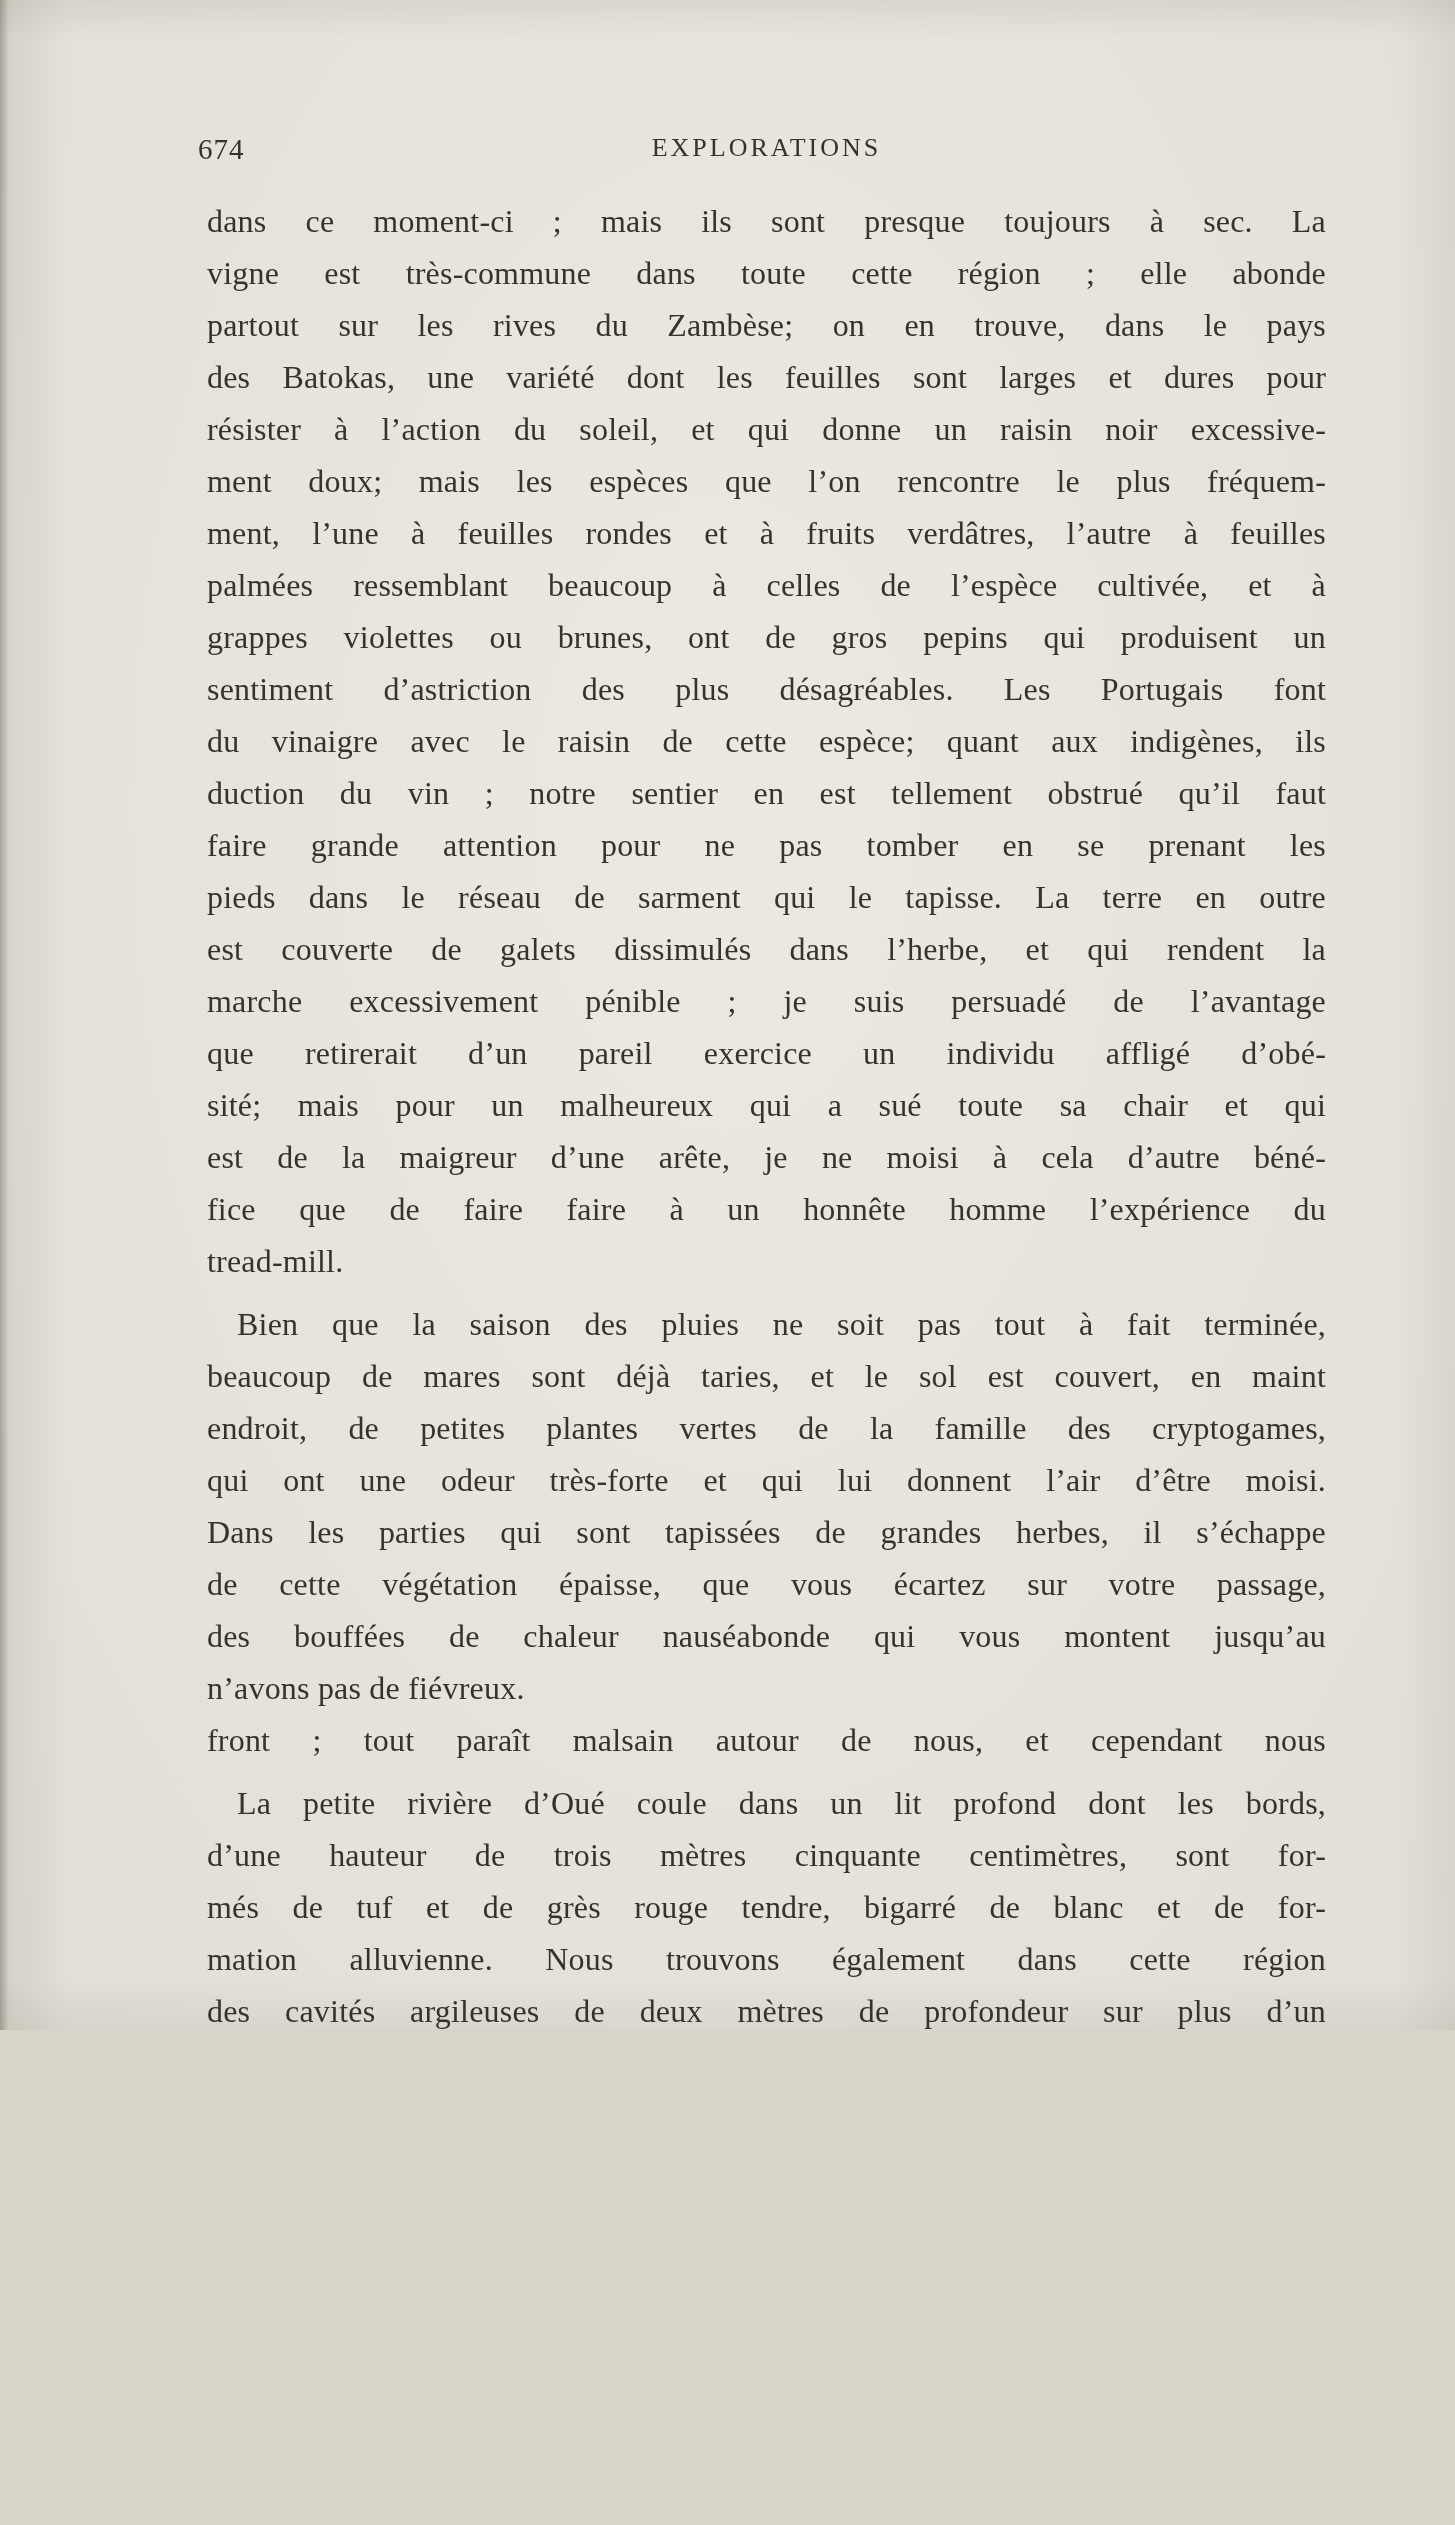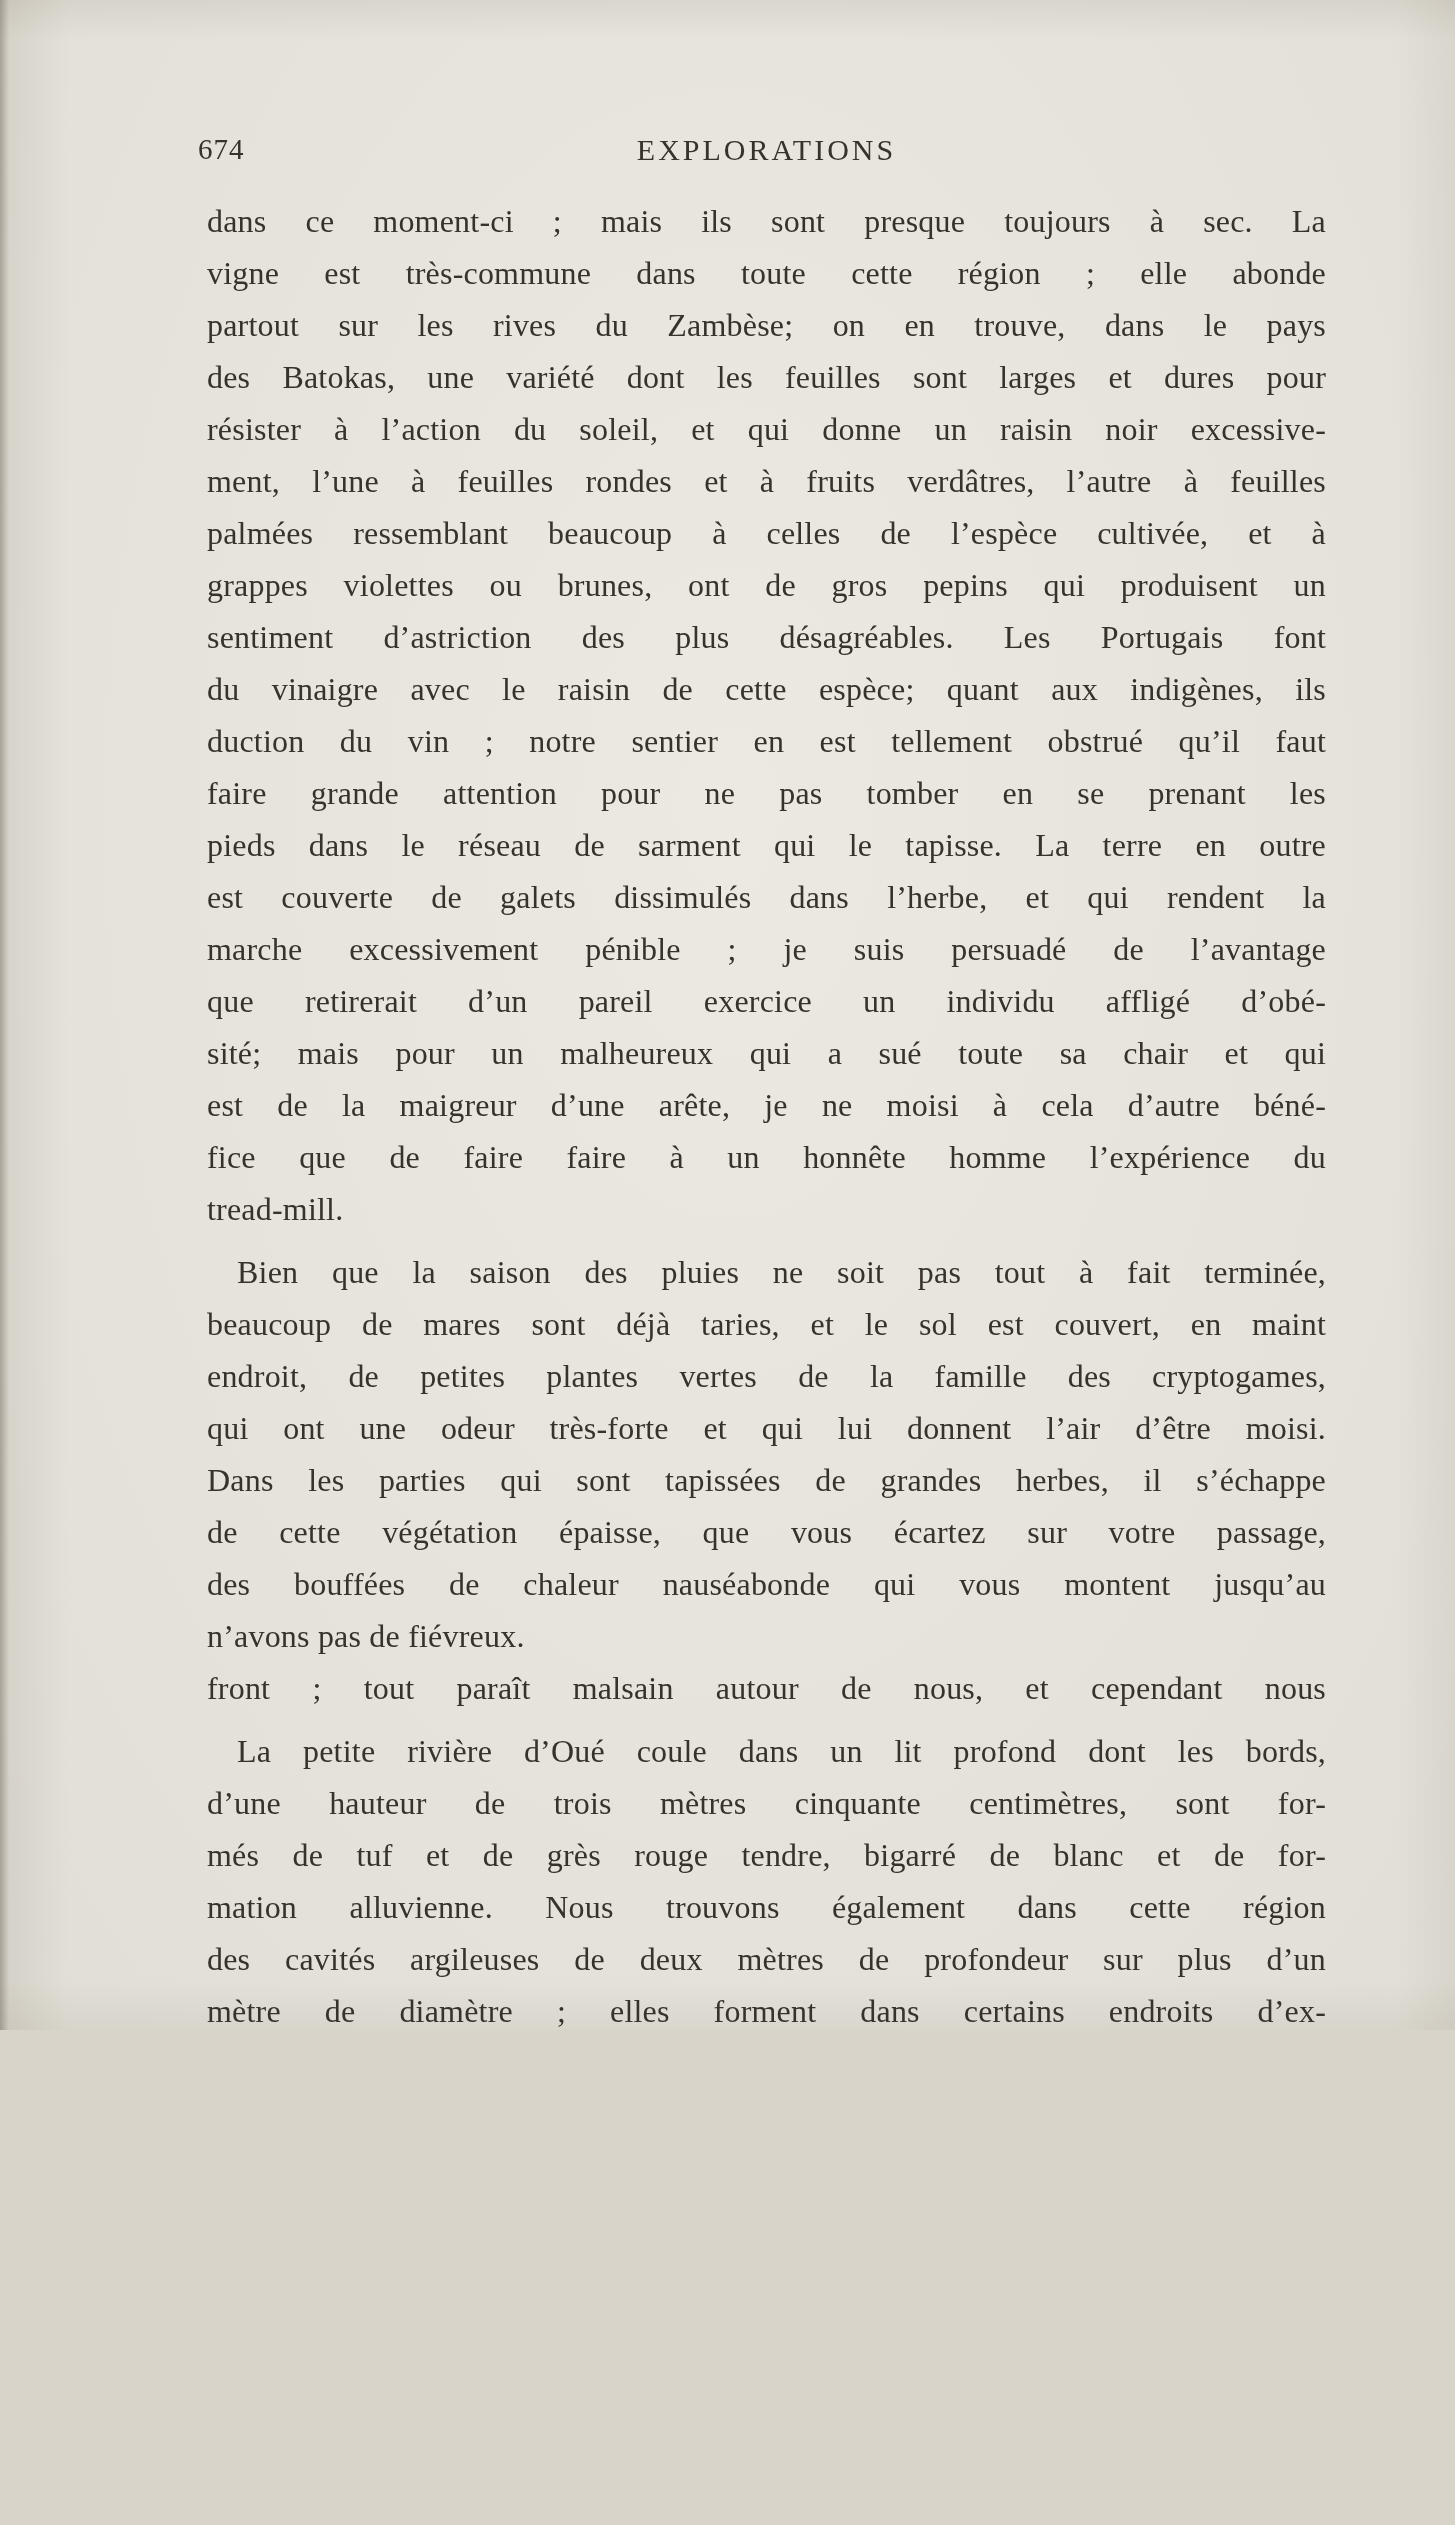--- a/index.html
+++ b/index.html
@@ -48,21 +48,21 @@
   .pagenum {
     position: absolute;
     left: 2px;
     top: 6px;
     font-size: 29px;
     letter-spacing: 1px;
   }
   .runhead {
     display: block;
     text-align: center;
-    font-size: 30px;
+    font-size: 26px;
     letter-spacing: 3px;
     padding-top: 6px;
   }
   .textblock {
     position: absolute;
     top: 184px;
     left: 196px;
     width: 1141px;
     font-size: 32px;
     line-height: 52px;
@@ -94,20 +94,21 @@
     <span class="runhead">EXPLORATIONS</span>
   </header>
 
   <main class="textblock" id="textblock">
       <div class="para">
         <div class="line first">dans ce moment-ci ; mais ils sont presque toujours à sec. La</div>
         <div class="line">vigne est très-commune dans toute cette région ; elle abonde</div>
         <div class="line">partout sur les rives du Zambèse; on en trouve, dans le pays</div>
         <div class="line">des Batokas, une variété dont les feuilles sont larges et dures pour</div>
         <div class="line">résister à l’action du soleil, et qui donne un raisin noir excessive-</div>
+        <div class="line">ment doux; mais les espèces que l’on rencontre le plus fréquem-</div>
         <div class="line">ment, l’une à feuilles rondes et à fruits verdâtres, l’autre à feuilles</div>
         <div class="line">palmées ressemblant beaucoup à celles de l’espèce cultivée, et à</div>
         <div class="line">grappes violettes ou brunes, ont de gros pepins qui produisent un</div>
         <div class="line">sentiment d’astriction des plus désagréables. Les Portugais font</div>
         <div class="line">du vinaigre avec le raisin de cette espèce; quant aux indigènes, ils</div>
         <div class="line">duction du vin ; notre sentier en est tellement obstrué qu’il faut</div>
         <div class="line">faire grande attention pour ne pas tomber en se prenant les</div>
         <div class="line">pieds dans le réseau de sarment qui le tapisse. La terre en outre</div>
         <div class="line">est couverte de galets dissimulés dans l’herbe, et qui rendent la</div>
         <div class="line">marche excessivement pénible ; je suis persuadé de l’avantage</div>

